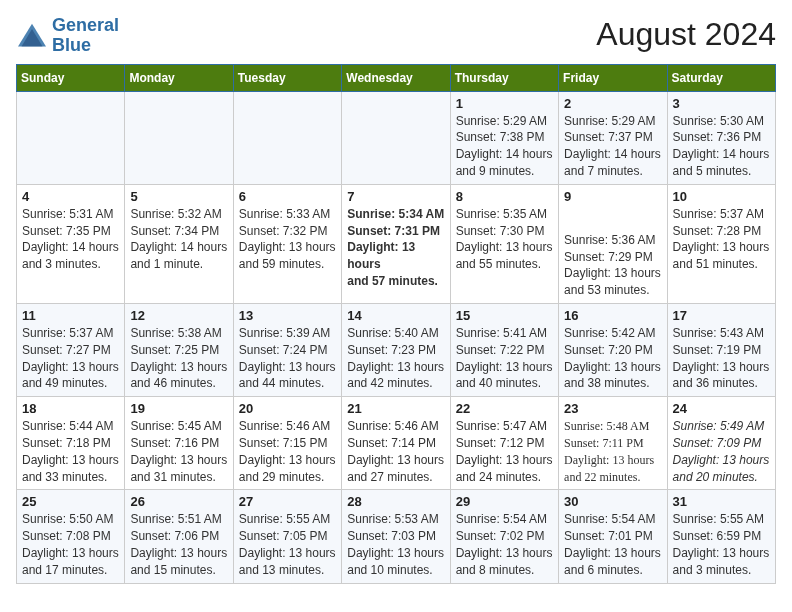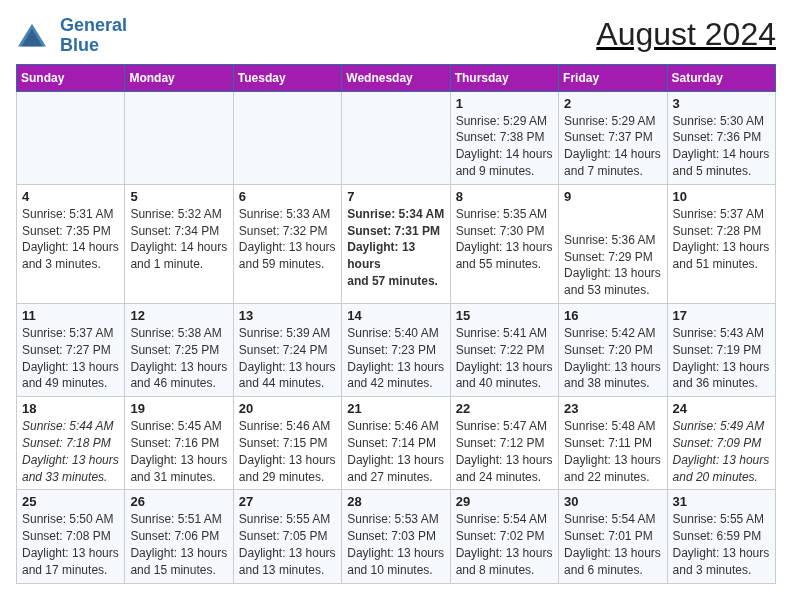--- a/index.html
+++ b/index.html
@@ -12,55 +12,54 @@
     }
     .header {
       display: flex;
       justify-content: space-between;
       align-items: flex-start;
       margin-bottom: 8px;
     }
     .logo {
       display: flex;
       align-items: center;
-      gap: 12px;
+      gap: 4px;
     }
     .logo-text {
       font-size: 18px;
       font-weight: bold;
       color: #1a1a2e;
       line-height: 1.1;
     }
     .logo-text span {
       color: #2e6da4;
     }
     .logo-icon {
       width: 32px;
       height: 28px;
     }
     .title-block {
       text-align: left;
-      text-decoration: underline;
     }
     .month-title {
       font-size: 32px;
       font-weight: 300;
       color: #222;
     }
     .location {
       font-size: 14px;
       color: #555;
     }
     table {
       width: 100%;
       border-collapse: collapse;
       table-layout: fixed;
     }
     thead th {
-      background: #a21caf;
+      background: #4d7c0f;
       color: #fff;
       font-size: 12px;
       font-weight: bold;
       padding: 6px 4px;
       text-align: left;
       border: 1px solid #2e6da4;
     }
     tbody td {
       border: 1px solid #ccc;
       vertical-align: top;
@@ -246,21 +245,21 @@
           <span class="day-num">17</span>
           <div class="day-info" style="white-space: pre-line;">Sunrise: 5:43 AM
 Sunset: 7:19 PM
 Daylight: 13 hours
 and 36 minutes.</div>
         </td>
       </tr>
       <tr>
         <td>
           <span class="day-num">18</span>
-          <div class="day-info" style="white-space: pre-line; font-style: italic;">Sunrise: 5:44 AM
+          <div class="day-info" style="white-space: pre-line;">Sunrise: 5:44 AM
 Sunset: 7:18 PM
 Daylight: 13 hours
 and 33 minutes.</div>
         </td>
         <td>
           <span class="day-num">19</span>
           <div class="day-info" style="white-space: pre-line;">Sunrise: 5:45 AM
 Sunset: 7:16 PM
 Daylight: 13 hours
 and 31 minutes.</div>
@@ -281,21 +280,21 @@
         </td>
         <td>
           <span class="day-num">22</span>
           <div class="day-info" style="white-space: pre-line;">Sunrise: 5:47 AM
 Sunset: 7:12 PM
 Daylight: 13 hours
 and 24 minutes.</div>
         </td>
         <td>
           <span class="day-num">23</span>
-          <div class="day-info" style="white-space: pre-line;">Sunrise: 5:48 AM
+          <div class="day-info" style="white-space: pre-line; font-family: Liberation Serif, serif;">Sunrise: 5:48 AM
 Sunset: 7:11 PM
 Daylight: 13 hours
 and 22 minutes.</div>
         </td>
         <td>
           <span class="day-num">24</span>
           <div class="day-info" style="white-space: pre-line; font-style: italic;">Sunrise: 5:49 AM
 Sunset: 7:09 PM
 Daylight: 13 hours
 and 20 minutes.</div>

